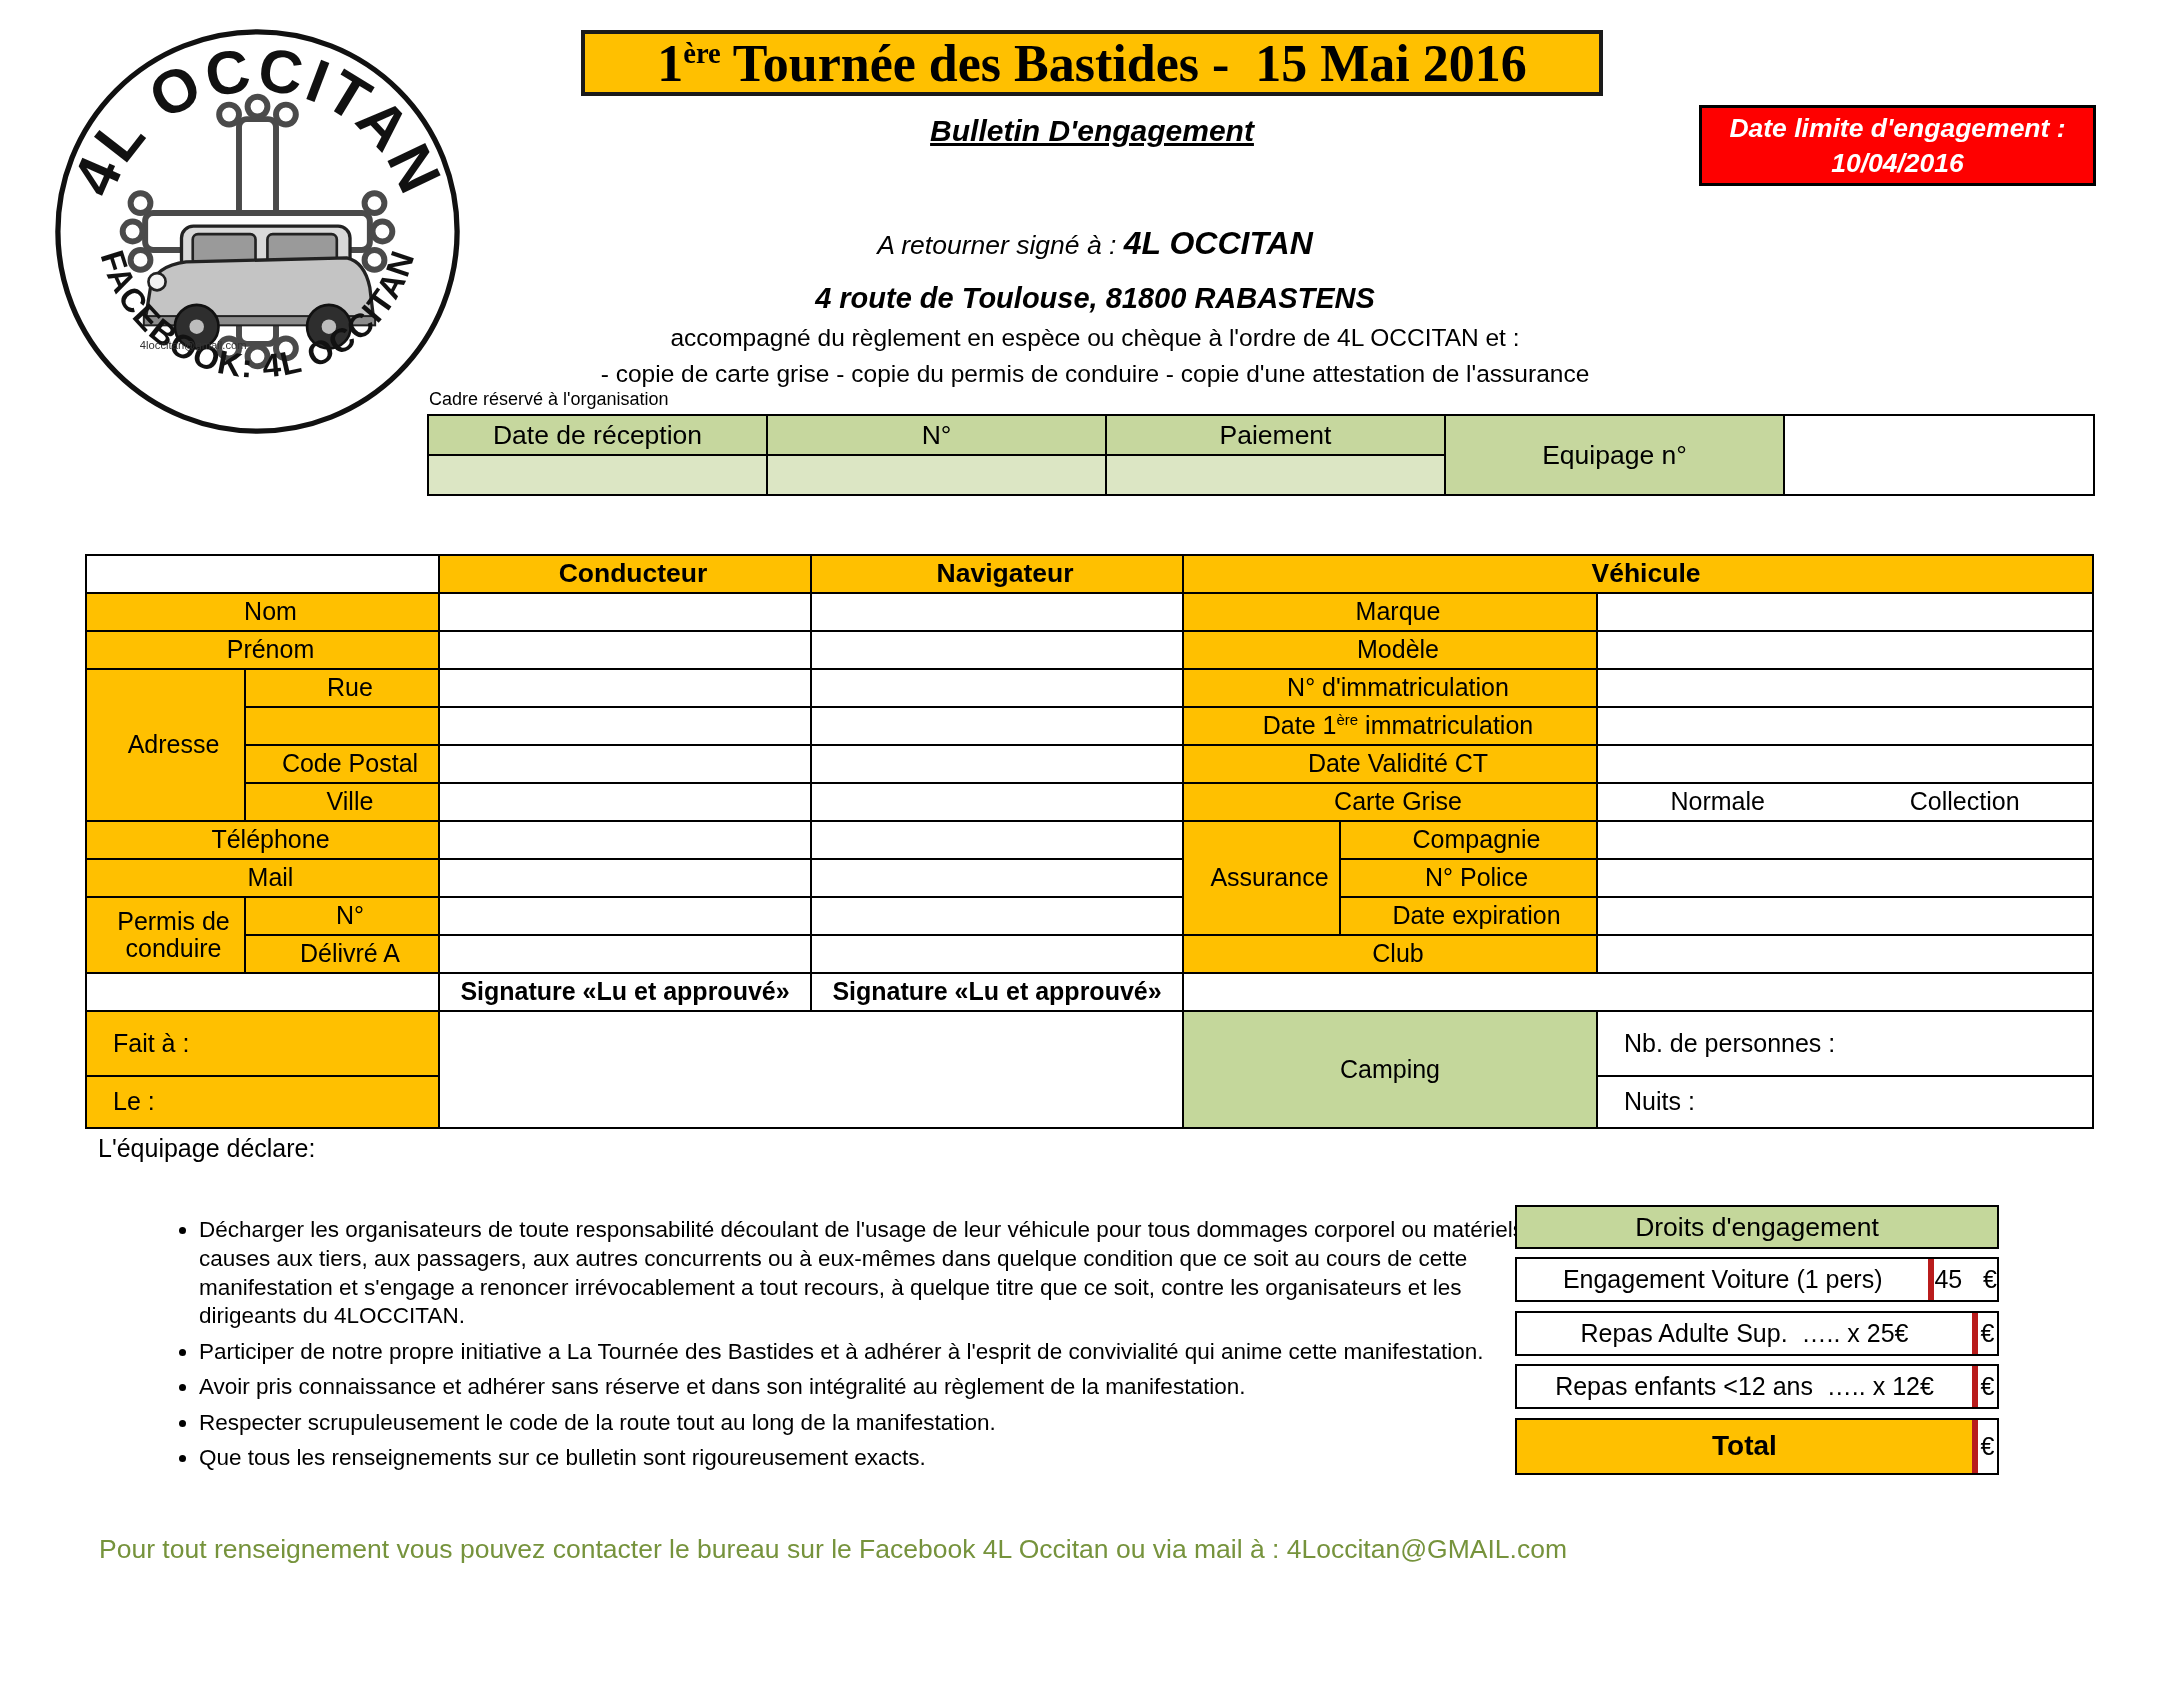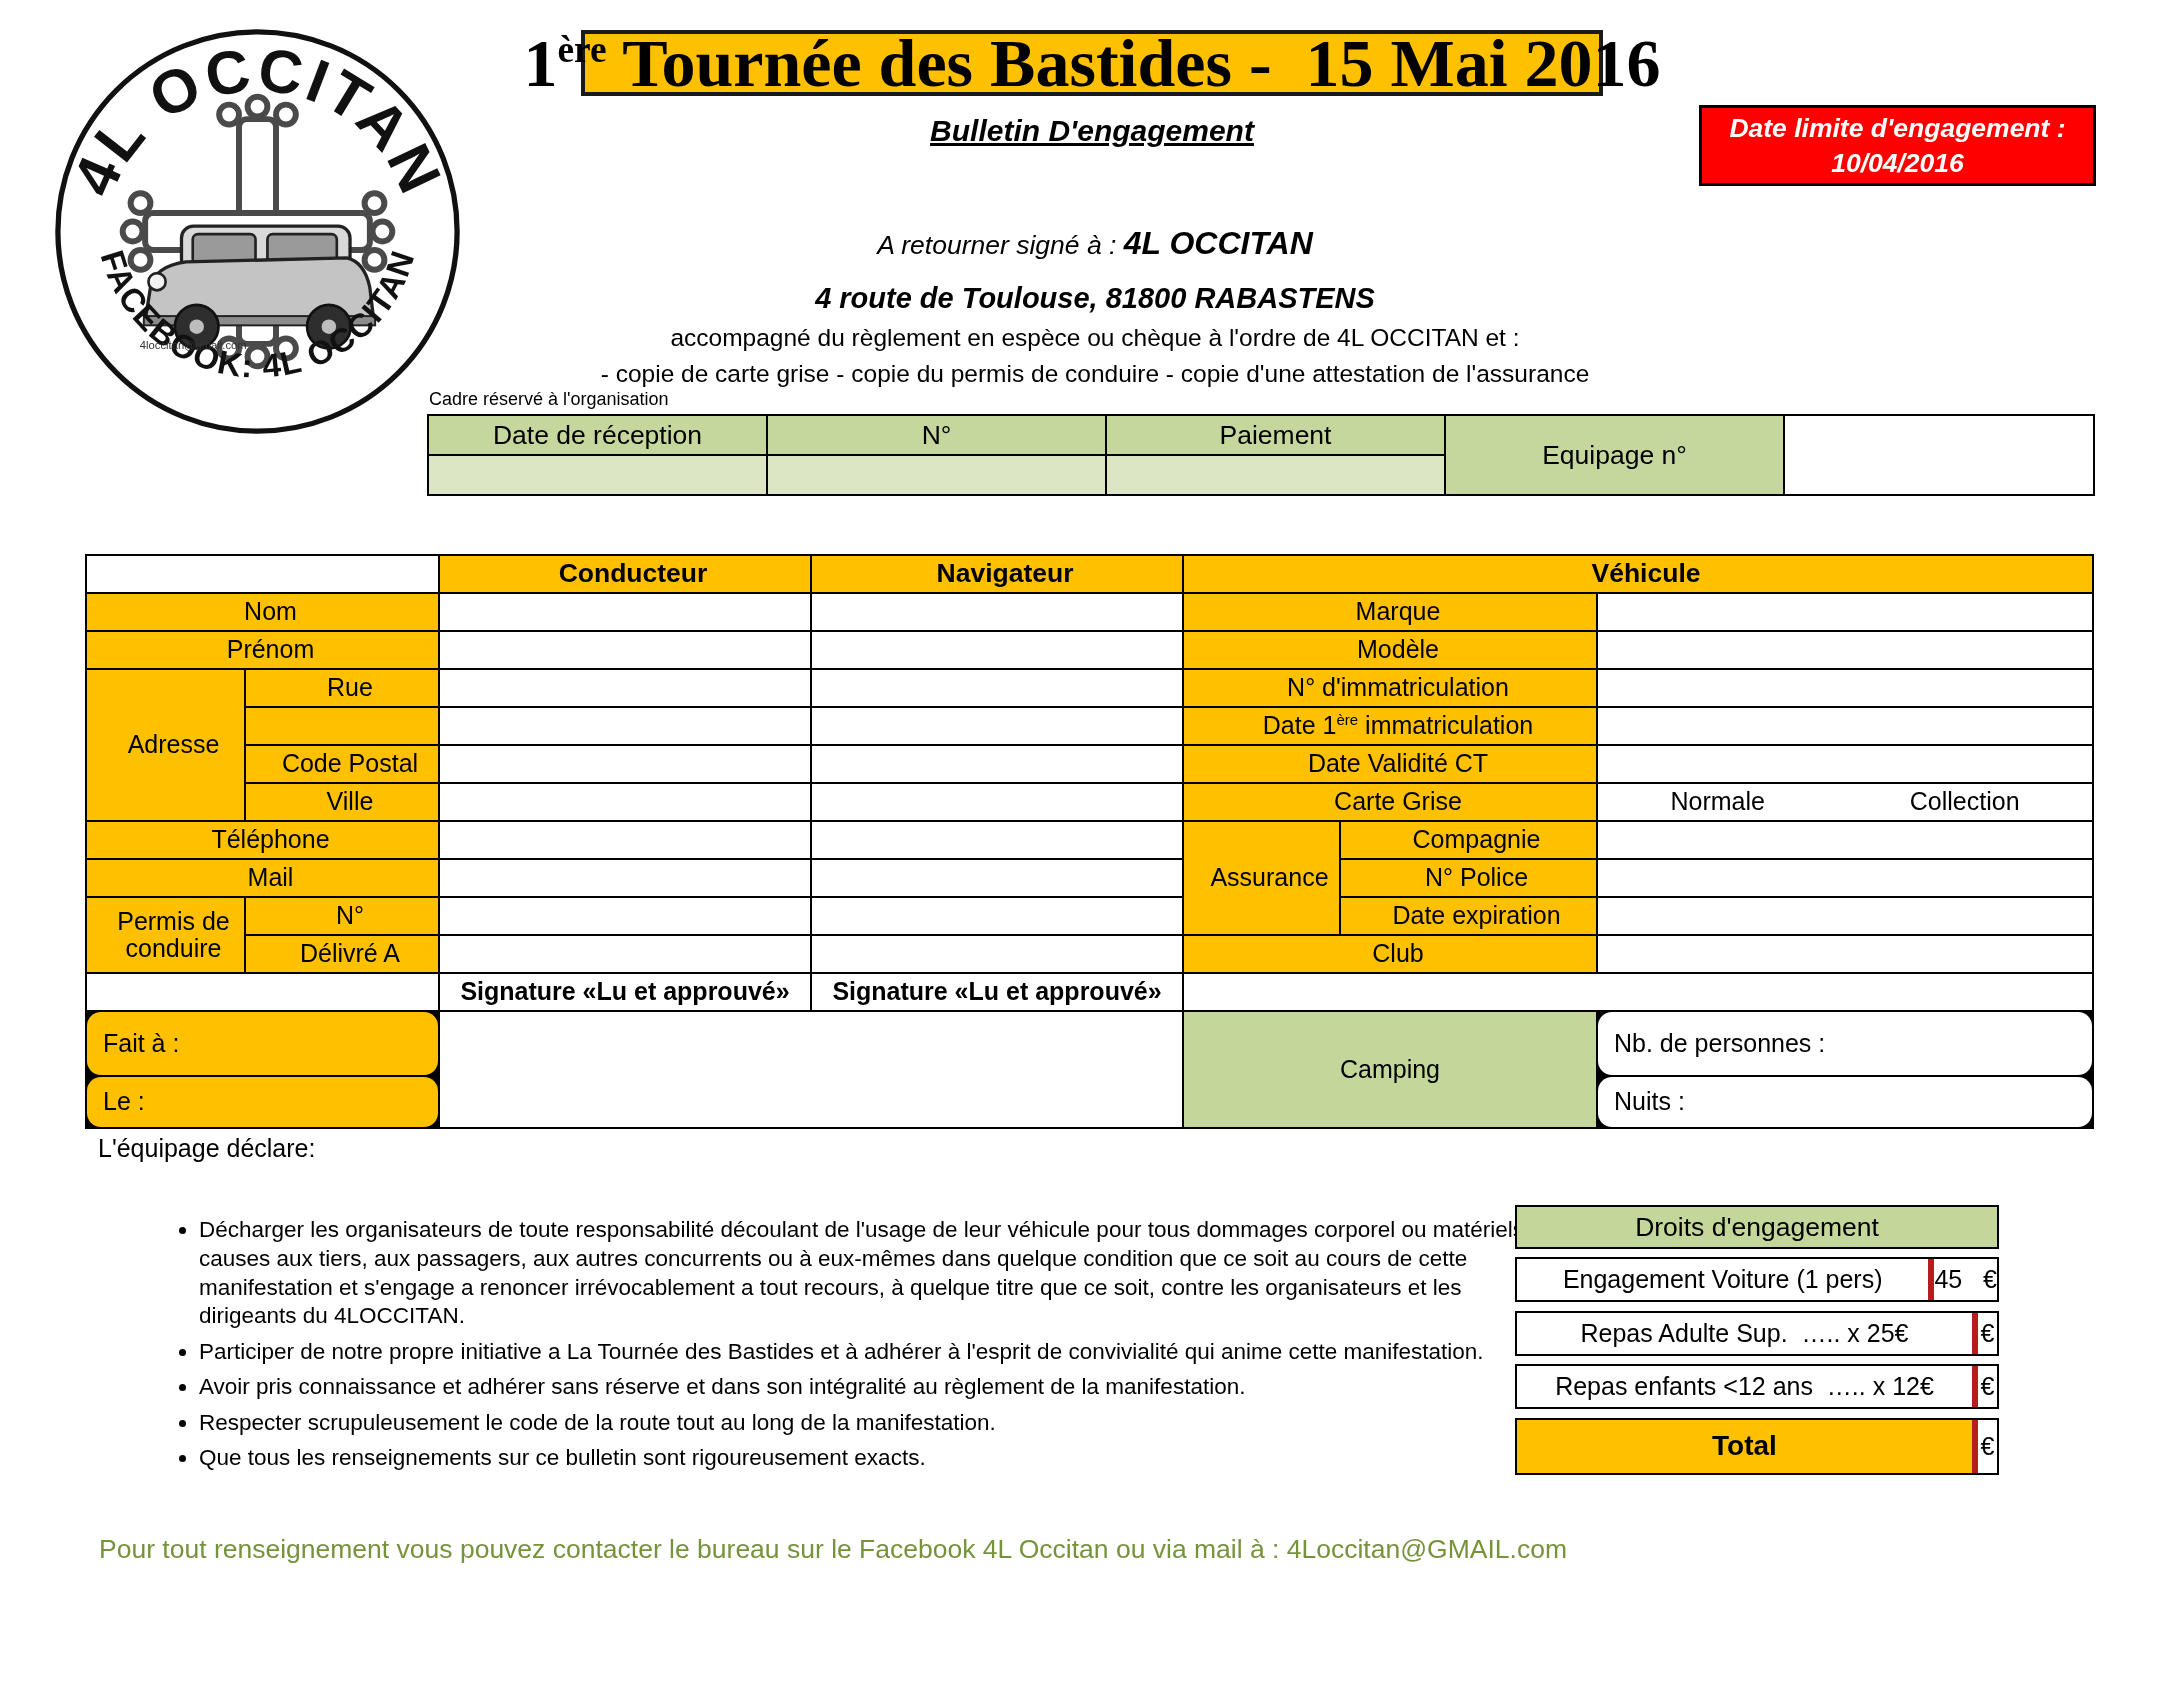--- a/index.html
+++ b/index.html
@@ -6,21 +6,21 @@
   .page{position:relative;width:2183px;height:1687px;background:#fff;overflow:hidden;
         font-family:"Liberation Sans",sans-serif;color:#000;}
 
   
   .logo{position:absolute;left:46px;top:20px;width:423px;height:423px;}
 
   
   .title-banner{position:absolute;left:581px;top:30px;width:1022px;height:66px;
     background:#FFC000;border:4px solid #1a1a1a;box-sizing:border-box;
     display:flex;align-items:center;justify-content:center;
-    font-family:"Liberation Serif",serif;font-weight:bold;font-size:68px;white-space:pre;}
+    font-family:"Liberation Serif",serif;font-weight:bold;font-size:52px;white-space:pre;}
   .title-banner sup{font-size:0.55em;}
 
   .subtitle{position:absolute;left:581px;top:114px;width:1022px;text-align:center;
     font-size:30px;font-weight:bold;font-style:italic;text-decoration:underline;}
 
   .deadline-box{position:absolute;left:1699px;top:105px;width:397px;height:81px;
     background:#FE0000;border:3.3px solid #000;box-sizing:border-box;color:#fff;
     font-weight:bold;font-style:italic;font-size:26.5px;
     display:flex;flex-direction:column;align-items:center;justify-content:center;line-height:1.3;}
 
@@ -45,21 +45,21 @@
   .main-table{position:absolute;left:85px;top:554px;display:grid;
     grid-template-columns:157px 192px 370px 370px 155px 255px 494px;
     grid-template-rows:36px repeat(10,36px) 36px 63px 50px;
     gap:2px;background:#000;border:2.6px solid #000;}
   .mt-cell{display:flex;align-items:center;justify-content:center;background:#fff;
     font-size:25px;text-align:center;line-height:1.1;}
   .mt-cell sup{font-size:0.6em;}
   .orange{background:#FFC000;padding-left:16px;}
   .green{background:#C4D79B;}
   .bold{font-weight:bold;font-size:26.5px;}
-  .left{justify-content:flex-start;padding-left:16px;text-align:right;border-radius:14px;}
+  .left{justify-content:flex-start;padding-left:26px;text-align:right;}
   .sig{font-weight:bold;font-size:25px;}
   .cg-options{display:flex;width:100%;justify-content:space-around;}
 
   
   .declare-intro{position:absolute;left:98px;top:1134px;font-size:25px;}
   .bullets{position:absolute;left:159px;top:1216px;width:1356px;margin:0;
     padding-left:40px;font-size:22.5px;line-height:1.28;}
   .bullets li{margin-bottom:6.6px;}
 
   

